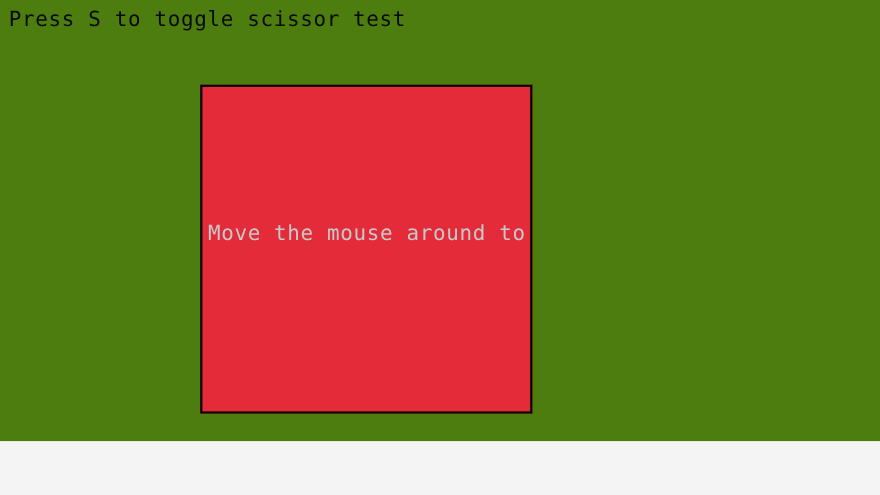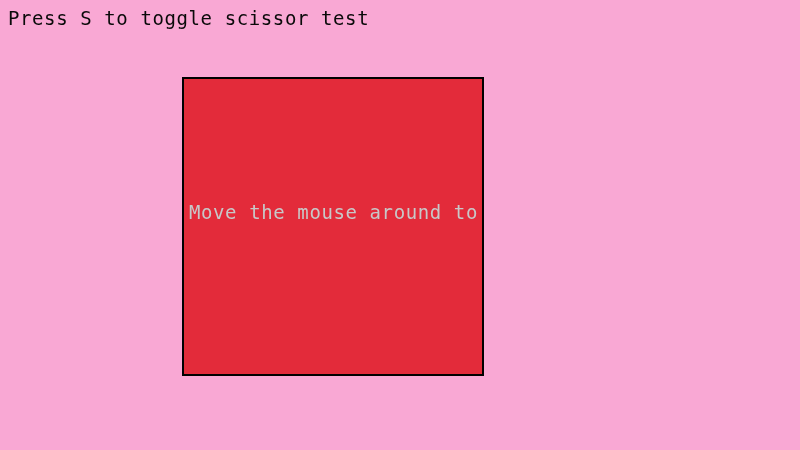--- a/index.html
+++ b/index.html
@@ -12,22 +12,22 @@
     height: 450px;
     overflow: hidden;
     background: #f4f4f4;
     font-family: "DejaVu Sans Mono", monospace;
     -webkit-font-smoothing: none;
   }
 
   #app {
     position: relative;
     width: 800px;
-    height: 450px;
-    background: #f9a8d4;
+    height: 401px;
+    background: #4d7c0f;
   }
 
   
   .hint-text {
     position: absolute;
     left: 8px;
     top: 7px;
     font-family: "DejaVu Sans Mono", "Liberation Mono", monospace;
     font-size: 19px;
     line-height: 22px;

